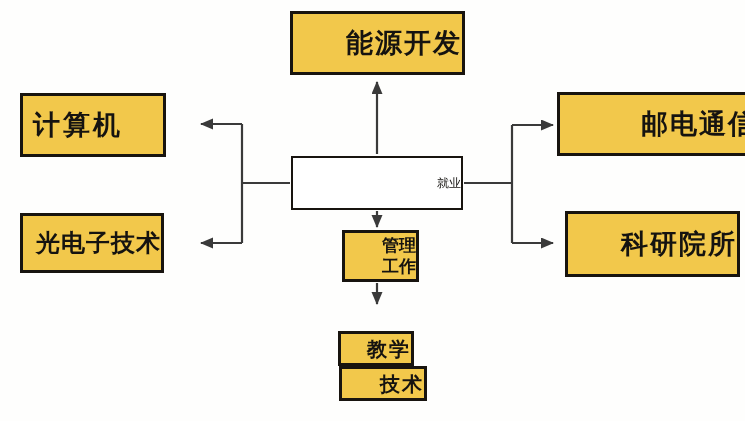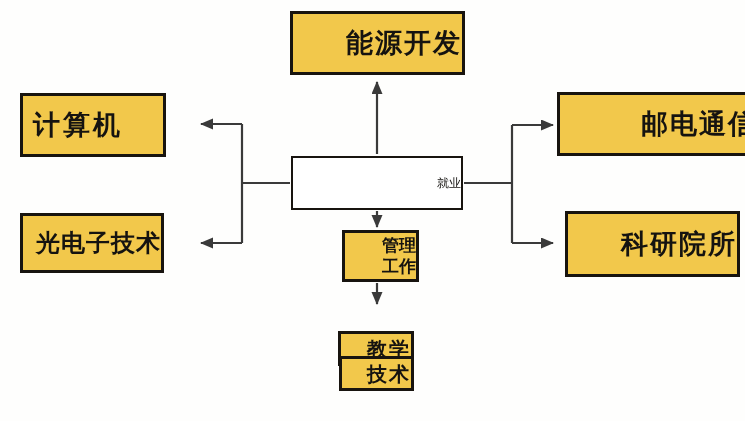--- a/index.html
+++ b/index.html
@@ -45,21 +45,21 @@
   .node-computer    { left: 20px;  top: 93px;  width: 146px; height: 64px; font-size: 27px; letter-spacing: 3px;
                       justify-content: flex-start; padding-left: 10px; }
   .node-opto        { left: 20px;  top: 213px; width: 144px; height: 60px; font-size: 24px; letter-spacing: 1px; }
   .node-telecom     { left: 557px; top: 92px;  width: 203px; height: 64px; font-size: 27px; letter-spacing: 2px; }
   .node-research    { left: 557px; top: 211px; width: 175px; height: 66px; font-size: 27px; letter-spacing: 2px; margin-left: 8px; }
   .node-center      { left: 291px; top: 156px; width: 172px; height: 54px;
                       background: #ffffff; border-width: 2px; font-size: 12px; font-weight: normal; }
   .node-management  { left: 342px; top: 230px; width: 77px;  height: 52px; font-size: 17px;
                       white-space: pre-line; line-height: 1.25; padding-left: 8px; }
   .node-teaching    { left: 338px; top: 307px; width: 76px;  height: 35px; font-size: 20px; letter-spacing: 2px; margin-top: 24px; }
-  .node-technology  { left: 339px; top: 356px; width: 75px;  height: 35px; font-size: 20px; letter-spacing: 2px; }
+  .node-technology  { left: 339px; top: 366px; width: 88px;  height: 35px; font-size: 20px; letter-spacing: 2px; }
 </style>
 </head>
 <body>
 
 <div class="canvas">
 
   <svg class="connector-layer" viewBox="0 0 745 421" xmlns="http://www.w3.org/2000/svg">
     <defs>
       <marker id="arrow" markerUnits="userSpaceOnUse" markerWidth="14" markerHeight="12" refX="12" refY="5.5" orient="auto">
         <path d="M0,0 L13,5.5 L0,11 Z"></path>

